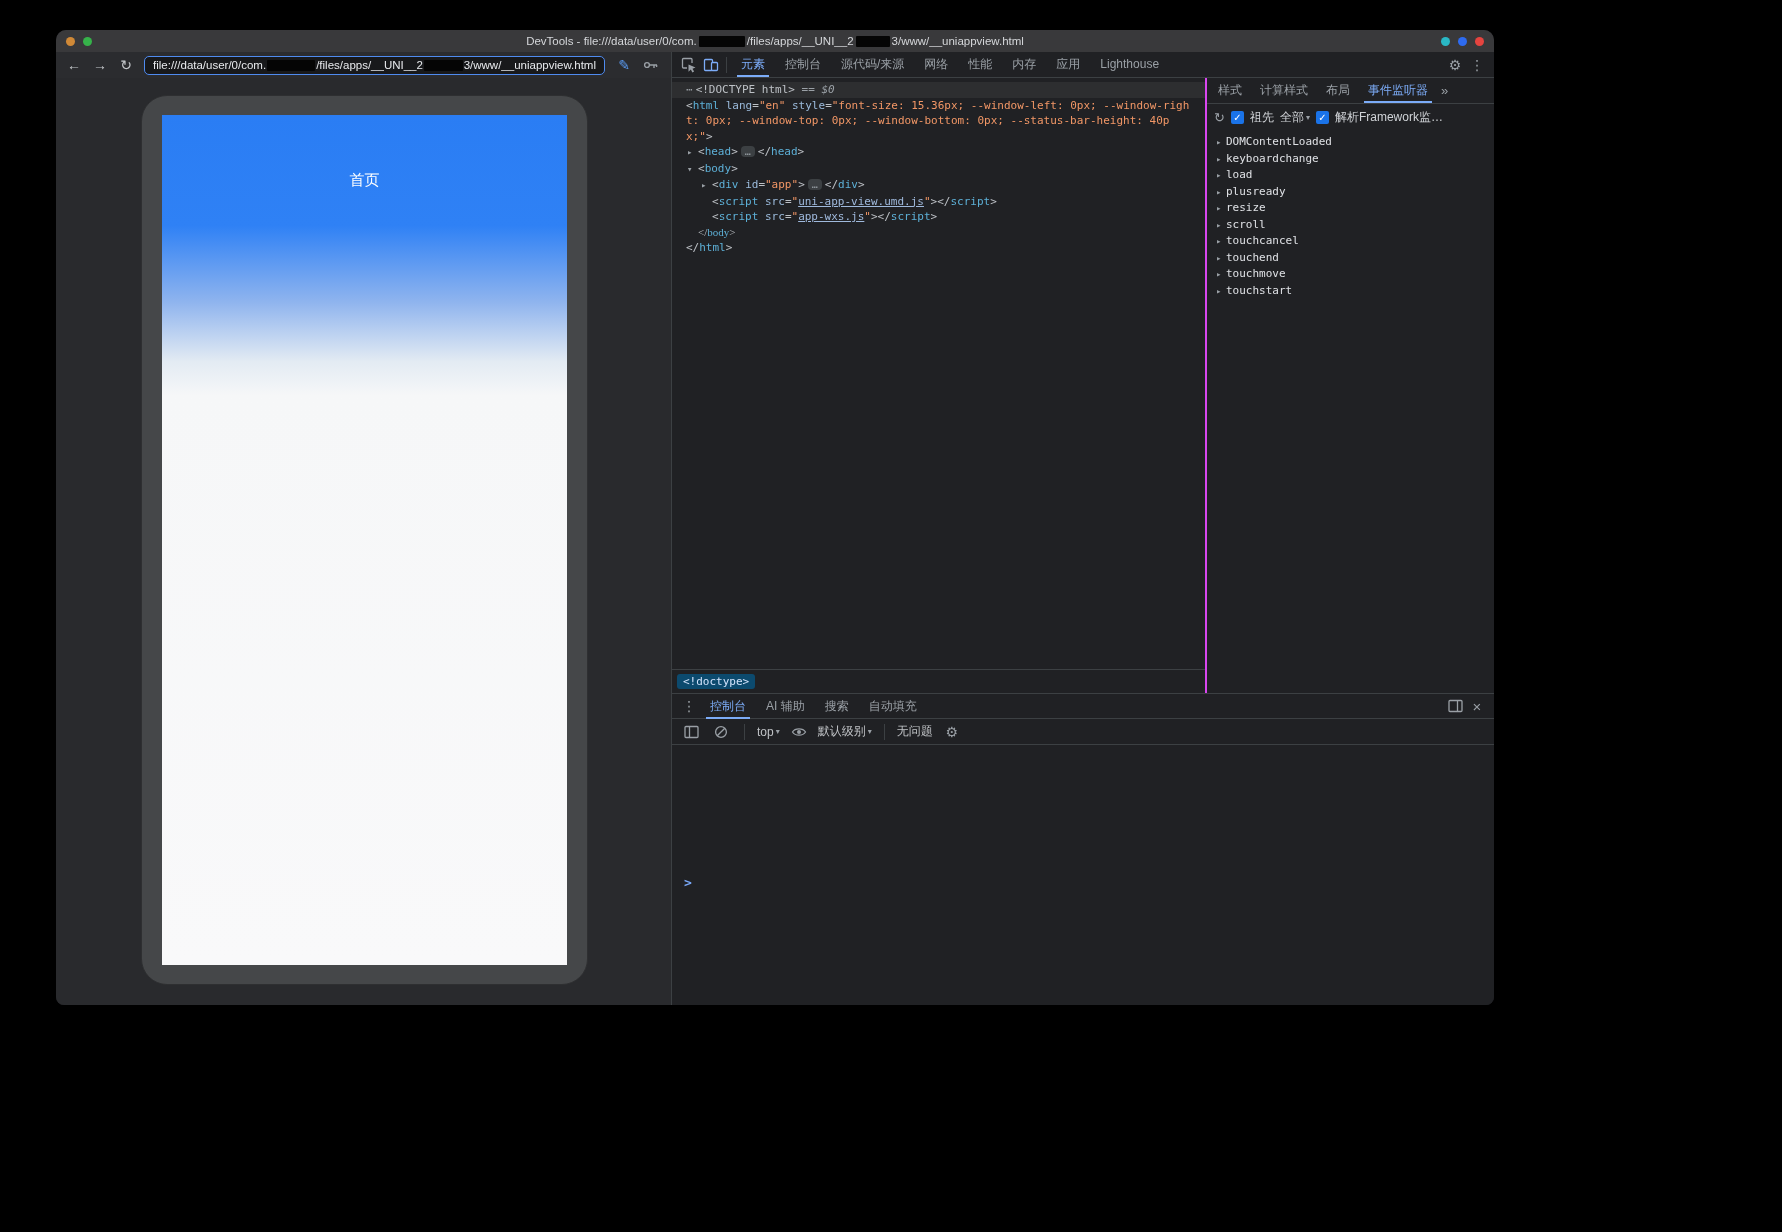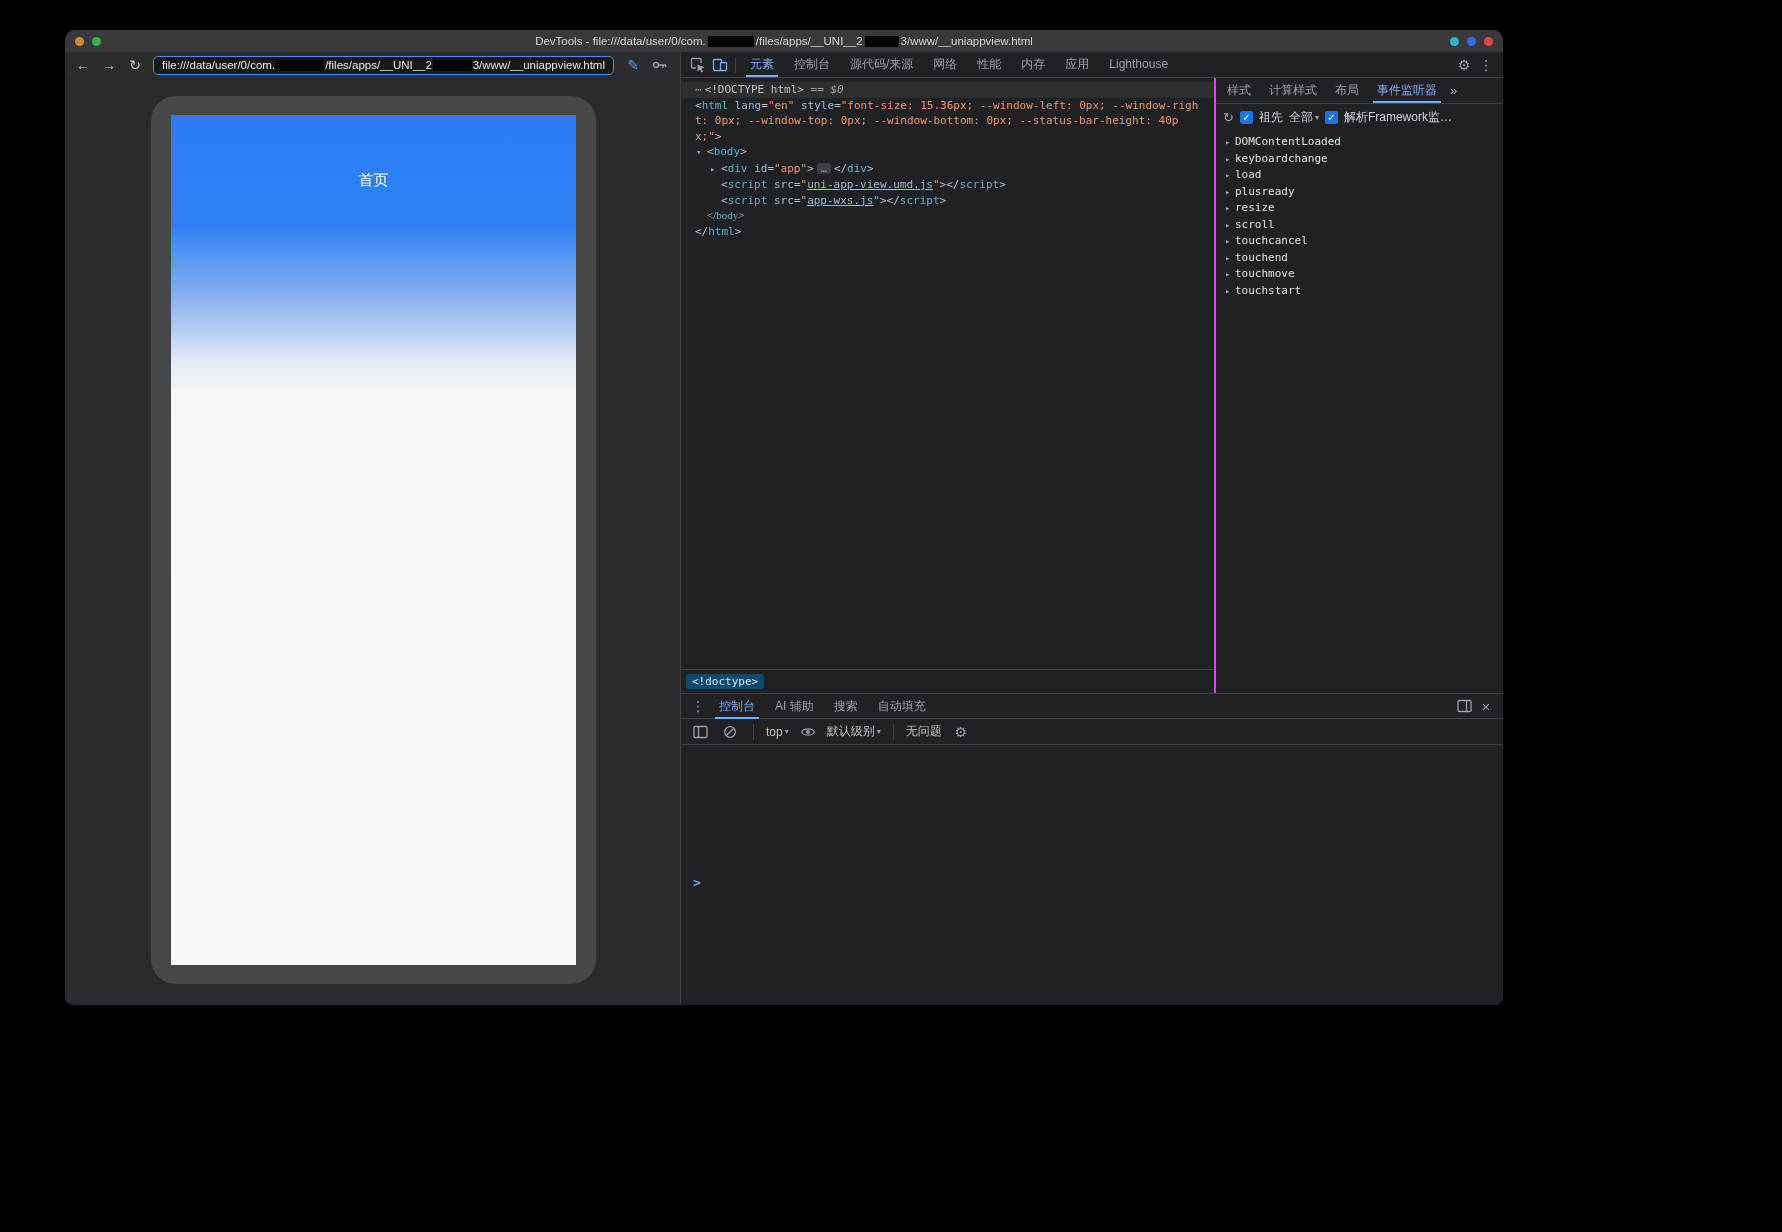--- a/index.html
+++ b/index.html
@@ -1,19 +1,19 @@
 <!DOCTYPE html>
 <html><head>
 <meta charset="utf-8">
 <style>
   * { margin:0; padding:0; box-sizing:border-box; }
   html,body { width:1782px; height:1232px; background:#000; overflow:hidden;
               font-family:"Liberation Sans", sans-serif; }
 
-  .window { position:absolute; left:65px; top:30px; width:1438px; height:975px;
+  .window { position:absolute; left:56px; top:30px; width:1438px; height:975px;
             background:#202124; border-radius:10px 10px 8px 8px; overflow:hidden; }
 
   
   .titlebar { height:22px; background:#39393b; position:relative;
               display:flex; align-items:center; justify-content:center; }
   .title-text { font-size:11.5px; color:#d5d7da; display:flex; align-items:center; gap:2px; white-space:nowrap; }
   .lights { position:absolute; top:0; height:22px; display:flex; align-items:center; gap:8px; }
   .lights.left { left:10px; } .lights.right { right:10px; }
   .dot { width:9px; height:9px; border-radius:50%; }
   .dot.orange{background:#d08937}.dot.green{background:#36b24a}
@@ -191,20 +191,21 @@
         <div class="spacer"></div>
         <span class="tool-icon glyph">⚙</span>
         <span class="tool-icon glyph">⋮</span>
       </div>
 
       <div class="dt-body">
         <div class="elements-pane">
           <div class="dom-tree">
               <div class="tree-row selected" style="padding-left: 14px;"><span class="tk-dots">⋯</span><span class="tk-doctype">&lt;!DOCTYPE html&gt;</span><span class="tk-hint"> == $0</span></div>
               <div class="tree-row" style="padding-left: 14px;"><span class="tk-punct">&lt;</span><span class="tk-tag">html</span><span class="tk-plain"> </span><span class="tk-attr">lang</span><span class="tk-punct">=</span><span class="tk-string">"en"</span><span class="tk-plain"> </span><span class="tk-attr">style</span><span class="tk-punct">=</span><span class="tk-string">"font-size: 15.36px; --window-left: 0px; --window-right: 0px; --window-top: 0px; --window-bottom: 0px; --status-bar-height: 40px;"</span><span class="tk-punct">&gt;</span></div>
+              <div class="tree-row" style="padding-left: 26px;"><span class="arrow">▸</span><span class="tk-punct">&lt;</span><span class="tk-tag">head</span><span class="tk-punct">&gt;</span><span class="tk-pill">…</span><span class="tk-punct">&lt;/</span><span class="tk-tag">head</span><span class="tk-punct">&gt;</span></div>
               <div class="tree-row" style="padding-left: 26px;"><span class="arrow">▾</span><span class="tk-punct">&lt;</span><span class="tk-tag">body</span><span class="tk-punct">&gt;</span></div>
               <div class="tree-row" style="padding-left: 40px;"><span class="arrow">▸</span><span class="tk-punct">&lt;</span><span class="tk-tag">div</span><span class="tk-plain"> </span><span class="tk-attr">id</span><span class="tk-punct">=</span><span class="tk-string">"app"</span><span class="tk-punct">&gt;</span><span class="tk-pill">…</span><span class="tk-punct">&lt;/</span><span class="tk-tag">div</span><span class="tk-punct">&gt;</span></div>
               <div class="tree-row" style="padding-left: 40px;"><span class="tk-punct">&lt;</span><span class="tk-tag">script</span><span class="tk-plain"> </span><span class="tk-attr">src</span><span class="tk-punct">=</span><span class="tk-string">"</span><span class="tk-link">uni-app-view.umd.js</span><span class="tk-string">"</span><span class="tk-punct">&gt;</span><span class="tk-punct">&lt;/</span><span class="tk-tag">script</span><span class="tk-punct">&gt;</span></div>
               <div class="tree-row" style="padding-left: 40px;"><span class="tk-punct">&lt;</span><span class="tk-tag">script</span><span class="tk-plain"> </span><span class="tk-attr">src</span><span class="tk-punct">=</span><span class="tk-string">"</span><span class="tk-link">app-wxs.js</span><span class="tk-string">"</span><span class="tk-punct">&gt;</span><span class="tk-punct">&lt;/</span><span class="tk-tag">script</span><span class="tk-punct">&gt;</span></div>
               <div class="tree-row" style="padding-left: 26px; font-family: Liberation Serif, serif;"><span class="tk-punct">&lt;/</span><span class="tk-tag">body</span><span class="tk-punct">&gt;</span></div>
               <div class="tree-row" style="padding-left: 14px;"><span class="tk-punct">&lt;/</span><span class="tk-tag">html</span><span class="tk-punct">&gt;</span></div>
             </div>
           <div class="crumbs">
             <span class="crumb-chip">&lt;!doctype&gt;</span>
           </div>

